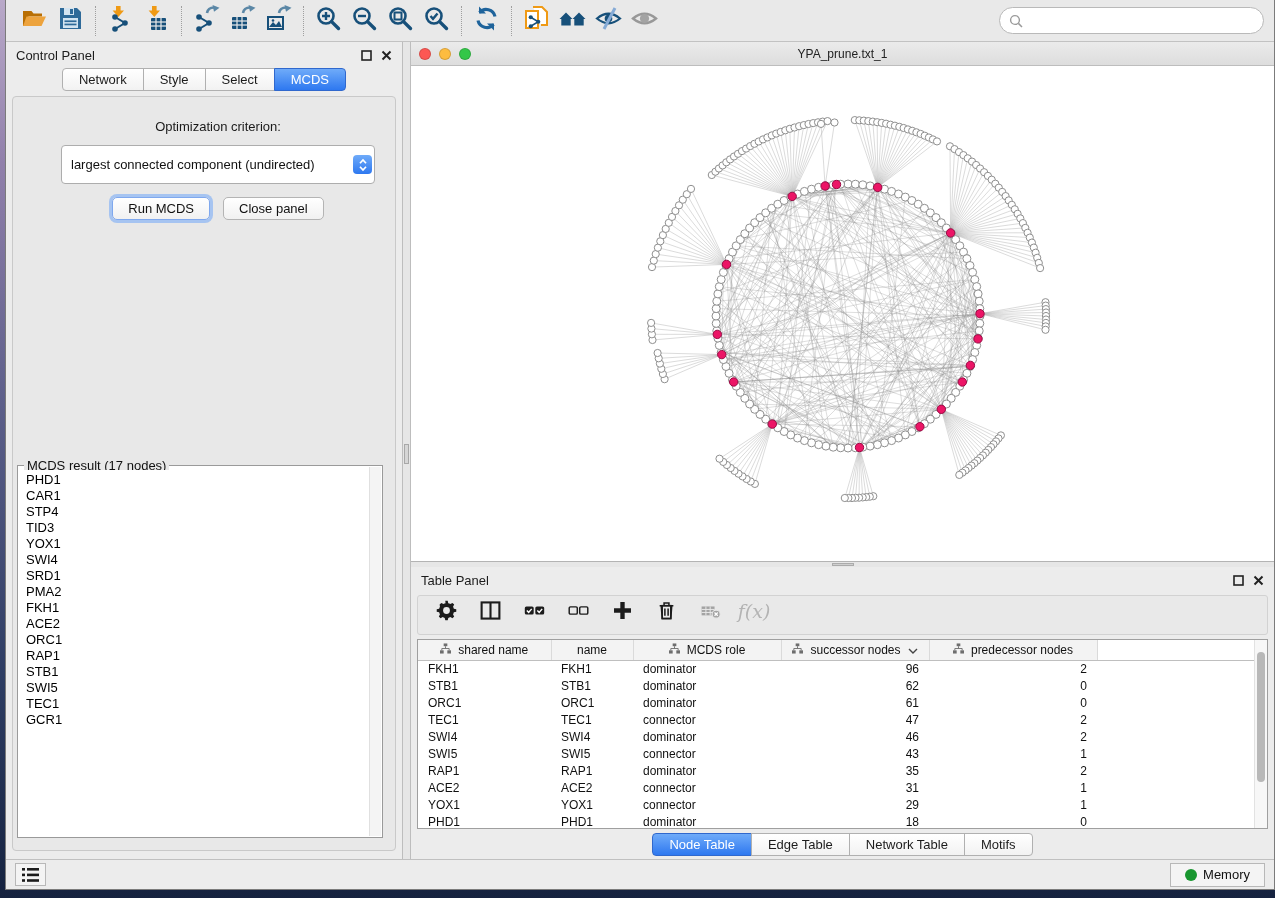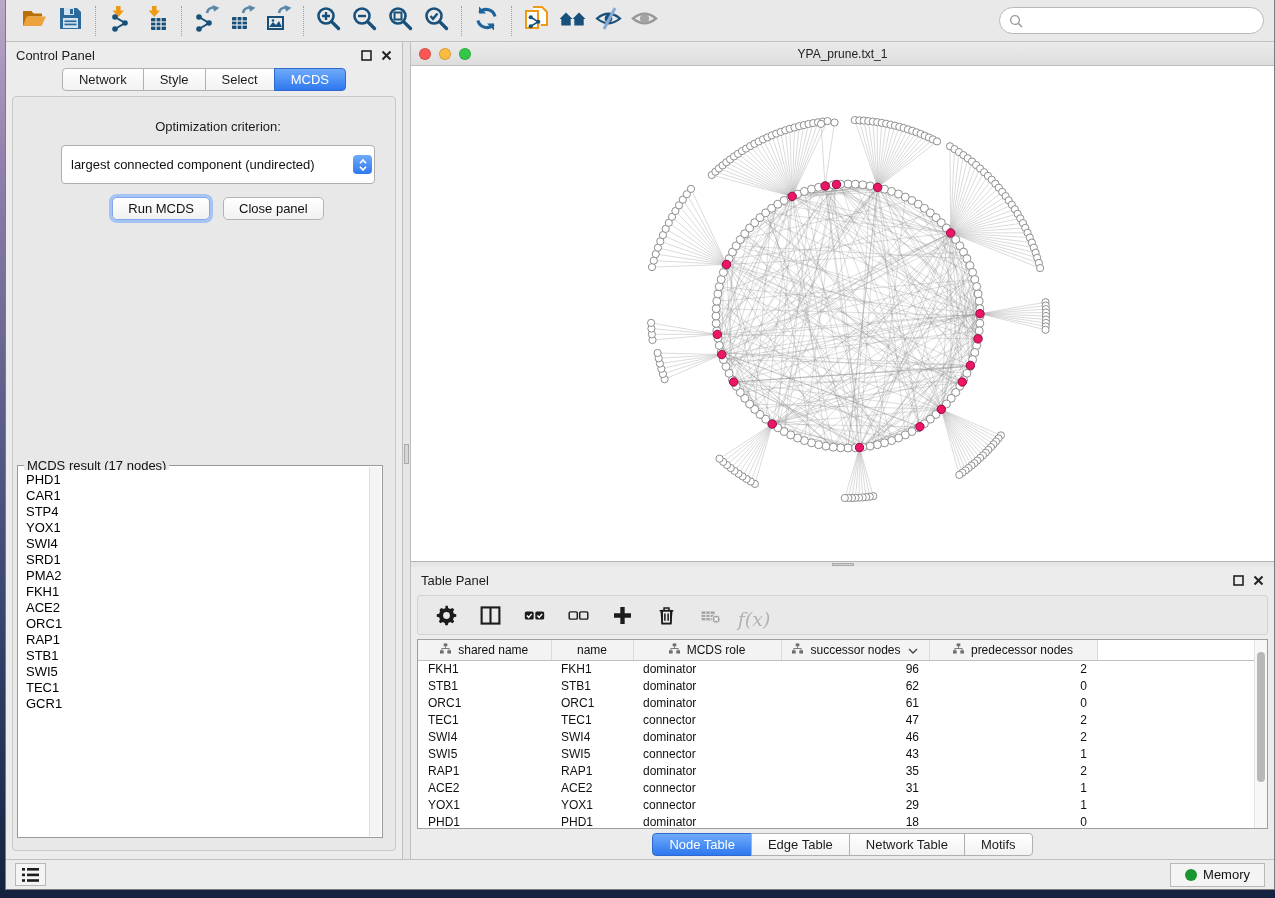--- a/index.html
+++ b/index.html
@@ -85,21 +85,21 @@
   .nw-canvas { flex:1; background:#fff; position:relative; }
   .nw-canvas svg { width:100%; height:100%; display:block; }
   .hsplit { height:5px; flex:0 0 5px; background:#e6e6e6; position:relative; }
   .hgrip { position:absolute; left:50%; top:1px; width:22px; height:3px; margin-left:-11px;
     background:#cfcfcf; border:1px solid #ababab; }
 
   
   .table-panel { flex:1; display:flex; flex-direction:column; min-height:0; }
   .tp-toolbar { height:40px; flex:0 0 40px; margin:2px 6px 0; background:#e9e9e9;
     border:1px solid #d2d2d2; border-radius:3px; display:flex; align-items:center; gap:12px; padding:0 12px; }
-  .tp-btn { width:32px; height:30px; display:flex; align-items:flex-end; justify-content:center; }
+  .tp-btn { width:32px; height:30px; display:flex; align-items:flex-start; justify-content:center; }
   .tp-btn svg { width:21px; height:21px; }
   .tp-fx { font-family:"DejaVu Serif", serif; font-style:italic; font-size:19px; color:#b3b3b3; }
   .table-wrap { flex:1; margin:4px 6px 0; background:#fff; border:1px solid #9f9f9f; position:relative; overflow:hidden; }
   table { border-collapse:collapse; table-layout:fixed; width:100%;padding-left:46px; }
   th { background:#f3f3f3; border-right:1px solid #dadada; border-bottom:1px solid #bfbfbf;
     height:20px; font:12px "Liberation Sans",sans-serif; font-weight:normal; color:#111; text-align:center; }
   th .th-inner { display:flex; align-items:center; justify-content:center; gap:7px; }
   th.filler { background:#fff; border-right:none; }
   td { height:17px; font:12px "Liberation Sans",sans-serif; color:#111; padding:0 10px;
     white-space:nowrap; overflow:hidden; }
@@ -323,20 +323,21 @@
         <div class="btn-row">
           <button class="mac-btn focus">Run MCDS</button>
           <button class="mac-btn">Close panel</button>
         </div>
         <div class="groupbox">
           <span class="legend">MCDS result (17 nodes)</span>
           <div class="list" id="mcds-list">
               <div>PHD1</div>
               <div>CAR1</div>
               <div>STP4</div>
+              <div>TID3</div>
               <div>YOX1</div>
               <div>SWI4</div>
               <div>SRD1</div>
               <div>PMA2</div>
               <div>FKH1</div>
               <div>ACE2</div>
               <div>ORC1</div>
               <div>RAP1</div>
               <div>STB1</div>
               <div>SWI5</div>

